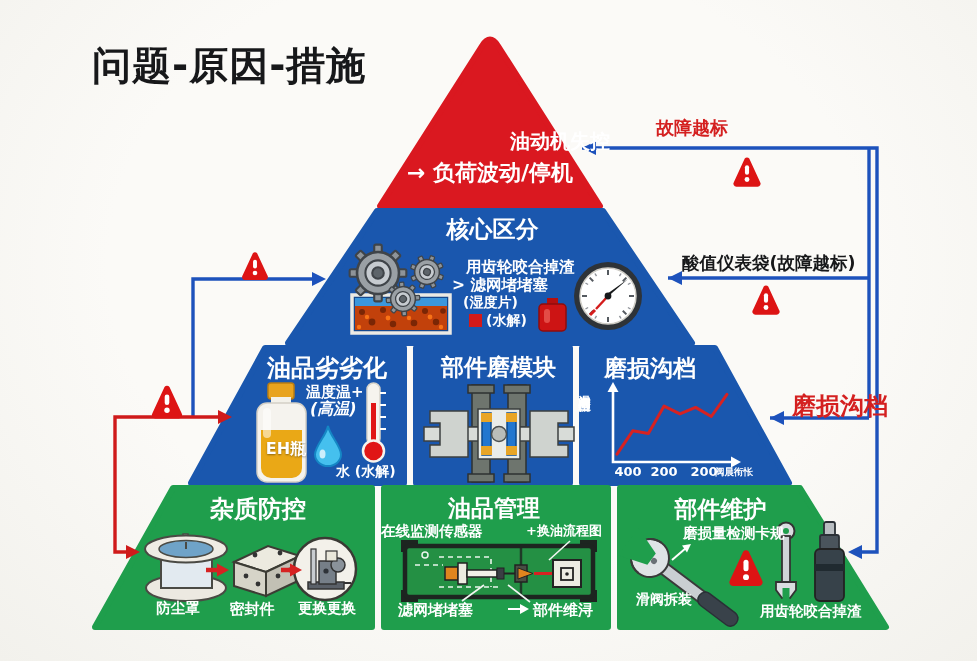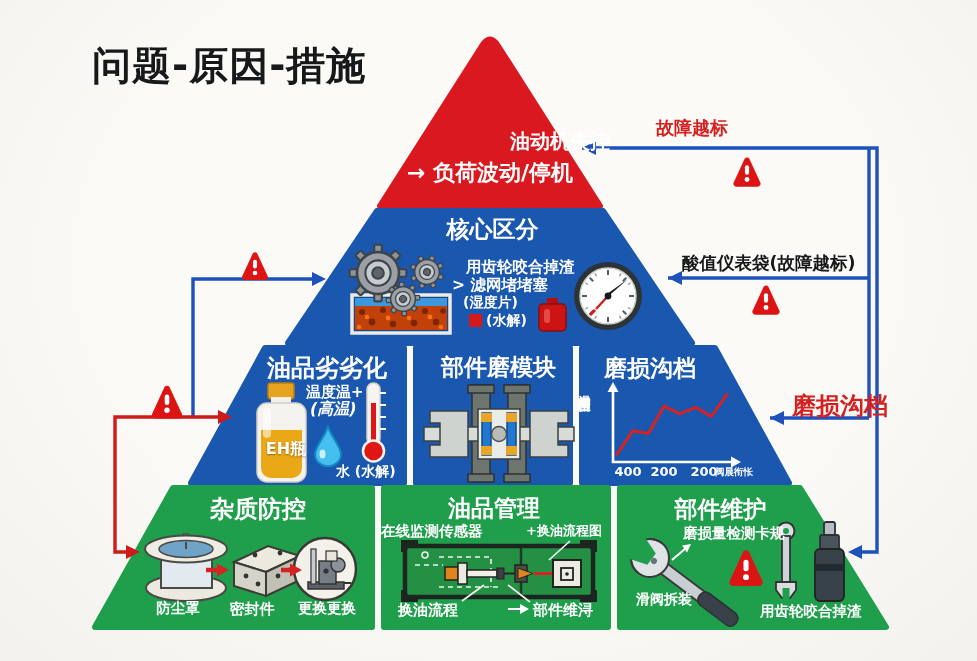--- a/index.html
+++ b/index.html
@@ -335,21 +335,21 @@
 <div class="t" style="left:715px;top:467px;font-size:9.5px;">阀晨衔怅</div>
 
 <div class="t ctr" style="left:202px;top:496px;width:112px;font-size:24px;">杂质防控</div>
 <div class="t ctr" style="left:148px;top:600px;width:60px;font-size:14.5px;">防尘罩</div>
 <div class="t ctr" style="left:222px;top:601px;width:60px;font-size:15px;">密封件</div>
 <div class="t ctr" style="left:294px;top:600px;width:66px;font-size:14.5px;">更换更换</div>
 
 <div class="t ctr" style="left:436px;top:495px;width:116px;font-size:23px;">油品管理</div>
 <div class="t" style="left:381px;top:523px;font-size:14.5px;">在线监测传感器</div>
 <div class="t" style="left:526px;top:524px;font-size:13px;">+换油流程图</div>
-<div class="t" style="left:398px;top:602px;font-size:15px;">换油流程</div>
+<div class="t" style="left:398px;top:602px;font-size:15px;">滤网堵堵塞</div>
 <div class="t" style="left:533px;top:602px;font-size:15px;">部件维浔</div>
 
 <div class="t ctr" style="left:658px;top:496px;width:125px;font-size:23px;">部件维护</div>
 <div class="t" style="left:683px;top:525px;font-size:14.5px;">磨损量检测卡规</div>
 <div class="t" style="left:636px;top:591px;font-size:14px;">滑阀拆装</div>
 <div class="t" style="left:760px;top:603px;font-size:14.5px;">用齿轮咬合掉渣</div>
 
 <div class="t red" style="left:656px;top:118px;font-size:18px;">故障越标</div>
 <div class="t blk" style="left:682px;top:253px;font-size:17.5px;">酸值仪表袋(故障越标)</div>
 <div class="t red" style="left:792px;top:393px;font-size:24px;">磨损沟档</div>

